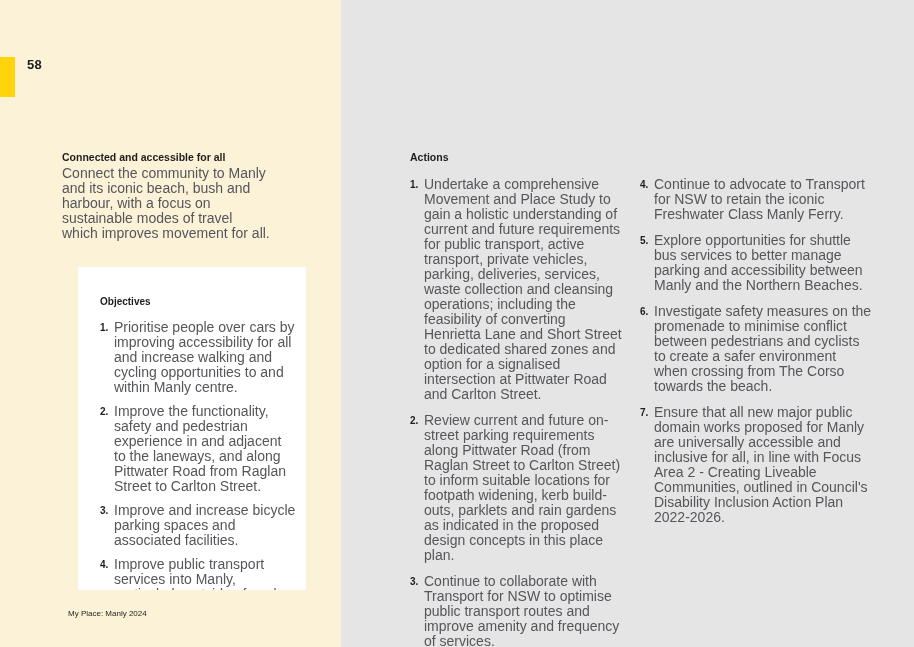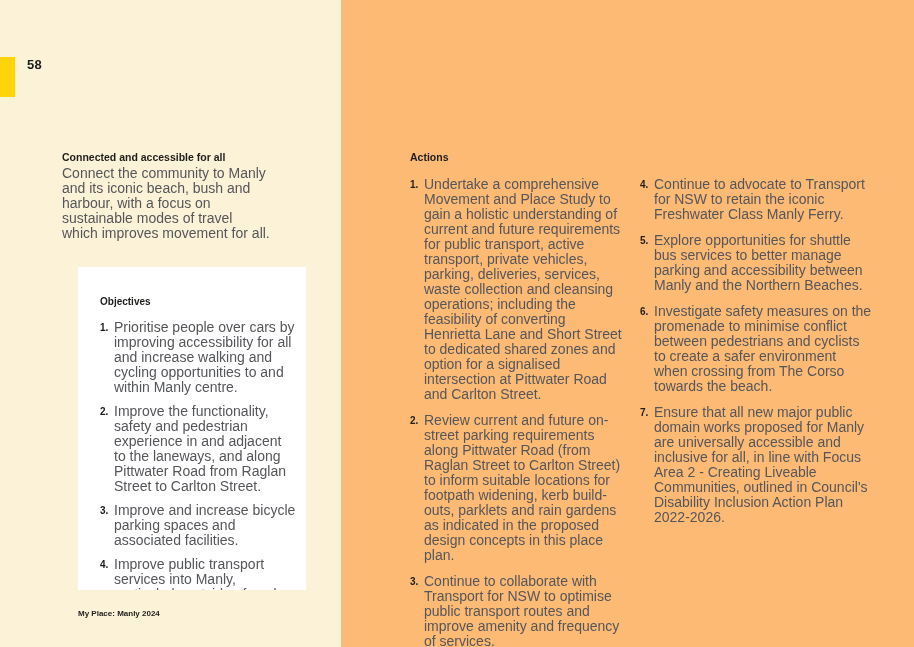--- a/index.html
+++ b/index.html
@@ -1,39 +1,39 @@
 <!DOCTYPE html>
 <html><head>
 <meta charset="utf-8">
 <style>
   * { margin:0; padding:0; box-sizing:border-box; }
   html,body { width:914px; height:647px; }
   body { font-family:"Liberation Sans", sans-serif; background:#ffffff; position:relative; }
-  .page { position:absolute; left:0; top:0; width:914px; height:647px; background:#fdba74; overflow:hidden; }
+  .page { position:absolute; left:0; top:0; width:914px; height:647px; background:#e5e5e5; overflow:hidden; }
 
   .cream-panel { position:absolute; left:0; top:0; width:341px; height:647px; background:#FCF2D8; }
   .page-tab { position:absolute; left:0; top:57px; width:15px; height:40px; background:#FFD40A; }
   .page-number { position:absolute; left:27px; top:57px; font-size:13px; font-weight:700; color:#1d1d1b; letter-spacing:0.3px; }
 
   .principle { position:absolute; left:62px; top:151px; width:210px; }
   .principle-label { font-size:10.5px; font-weight:700; color:#1d1d1b; margin-bottom:15px; }
   .principle-title { font-size:10.5px; font-weight:700; color:#1d1d1b; margin-bottom:3px; }
   .principle-desc  { font-size:14px; line-height:15px; color:#55565a; }
 
   .objectives-box { position:absolute; left:78px; top:267px; width:228px; height:323px;
                     background:#ffffff; padding:29px 10px 0 22px; overflow:hidden; }
   .objectives-heading { font-size:10px; font-weight:700; color:#1d1d1b; margin-bottom:13px; }
 
   .list-item { display:flex; }
   .obj-list .list-item { margin-bottom:9px; }
   .act-list .list-item { margin-bottom:11px; }
   .num { flex:0 0 14px; width:14px; font-weight:700; font-size:10px; line-height:15px; color:#1d1d1b; }
   .txt { flex:1; font-size:14px; line-height:15px; color:#55565a; }
 
-  .footer-text { position:absolute; left:78px; top:609px; font-size:8px; font-weight:700; color:#1d1d1b; }
+  .footer-text { position:absolute; left:68px; top:609px; font-size:8px; font-weight:400; color:#1d1d1b; }
 
   .actions { position:absolute; left:410px; top:151px; }
   .actions-heading { font-size:10.5px; font-weight:700; color:#1d1d1b; margin-bottom:14px; }
   .actions-cols { display:flex; }
   .col-1 { width:216px; margin-right:14px; }
   .col-2 { width:232px; }
 </style>
 </head>
 <body>
 

